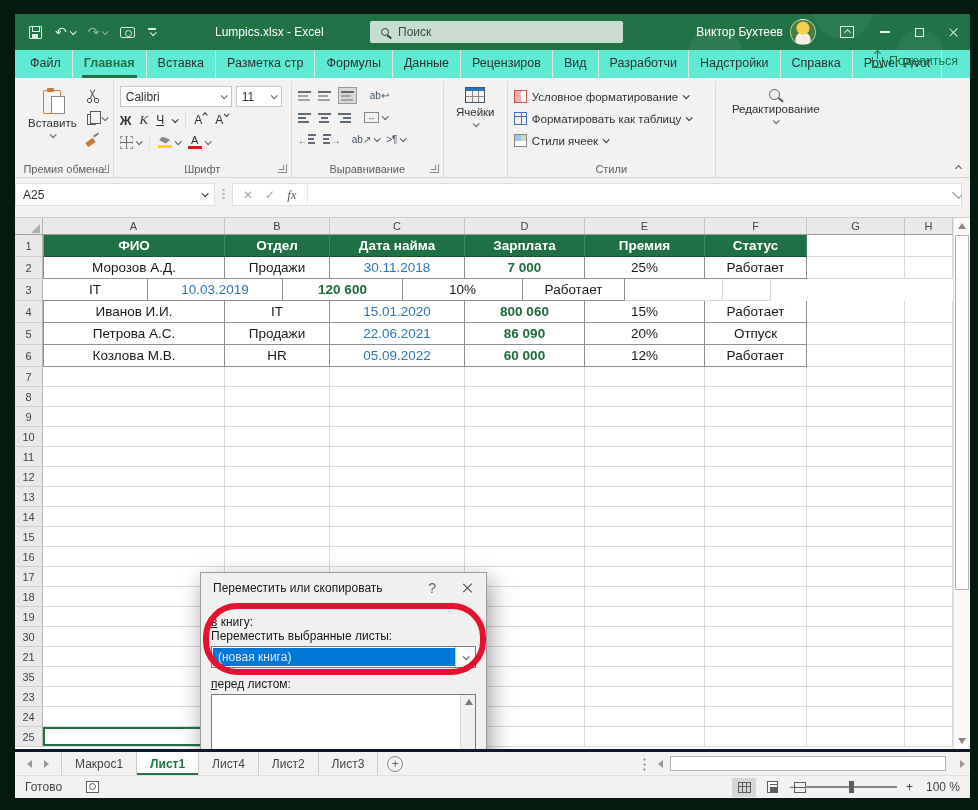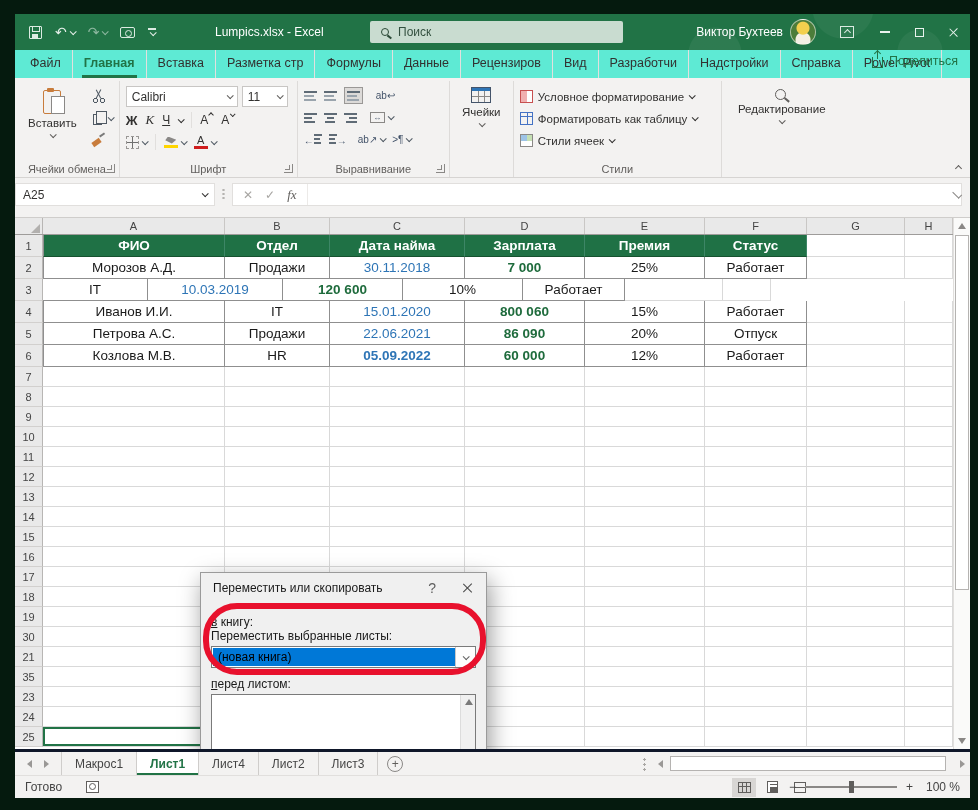--- a/index.html
+++ b/index.html
@@ -62,21 +62,21 @@
 
 
 .ribbon{height:100px;flex:0 0 auto;background:#f3f2f1;display:flex;position:relative;border-bottom:1px solid #d6d4d2;padding-top:3px}
 .rgroup{position:relative;border-right:1px solid #dddbd9;padding:2px 6px 17px;flex:0 0 auto}
 .glabel{position:absolute;bottom:2px;left:0;right:0;text-align:center;font-size:11px;color:#605e5c}
 .dl{position:absolute;right:4px;bottom:4px;width:9px;height:9px;border-right:1px solid #8a8886;border-bottom:1px solid #8a8886}
 .dl::after{content:"";position:absolute;right:2px;bottom:2px;width:4px;height:4px;
   border-right:1.4px solid #8a8886;border-bottom:1.4px solid #8a8886}
 .bigbtn{display:flex;flex-direction:column;align-items:center;gap:3px;padding:4px 7px 0;font-size:11.5px;color:#323130}
 .bigbtn .chv{color:#605e5c;margin-top:1px}
-.grp-inner{display:flex;gap:8px}
+.grp-inner{display:flex;gap:2px}
 .minicol{display:flex;flex-direction:column;gap:6px;padding-top:5px}
 .mini{height:16px;display:flex;align-items:center;gap:3px;color:#505a64}
 .ic-paste{position:relative;width:18px;height:24px;border:1.5px solid #c87c3c;border-radius:2px;background:#f3f2f1;margin-top:3px}
 .ic-paste::before{content:"";position:absolute;top:-3px;left:3px;width:7px;height:4px;background:#c87c3c;border-radius:1px}
 .ic-paste::after{content:"";position:absolute;right:-5px;top:5px;width:12px;height:16px;background:#fff;border:1px solid #8a8886}
 .ic-cut{position:relative;width:14px;height:14px;
   background:radial-gradient(circle at 3.5px 11.5px,transparent 1.4px,#505a64 1.5px 2.6px,transparent 2.8px),
              radial-gradient(circle at 10.5px 11.5px,transparent 1.4px,#505a64 1.5px 2.6px,transparent 2.8px)}
 .ic-cut::before,.ic-cut::after{content:"";position:absolute;top:0;left:6.4px;width:1.4px;height:10px;background:#505a64}
 .ic-cut::before{transform:rotate(28deg)}.ic-cut::after{transform:rotate(-28deg)}
@@ -180,21 +180,21 @@
 .dtitle .t{flex:1}
 .dhelp{color:#5f5f5f;font-size:14px;margin-right:26px}
 .dclose{position:relative;width:12px;height:12px}
 .dclose::before,.dclose::after{content:"";position:absolute;left:5.4px;top:0;width:1.3px;height:12px;background:#444}
 .dclose::before{transform:rotate(45deg)}.dclose::after{transform:rotate(-45deg)}
 .dbody{padding:4px 10px 0}
 .dlabel{line-height:14px}
 .mt8{margin-top:8px}.mt9{margin-top:9px}
 .u{text-decoration:underline}
 .combo{margin-top:3px;height:22px;border:1px solid #7a7a7a;background:#fff;display:flex}
-.combo .val{flex:1;background:#0078d7;color:#000000;display:flex;align-items:center;padding:0 5px;margin:1px 0 1px 1px}
+.combo .val{flex:1;background:#0078d7;color:#e5e5e5;display:flex;align-items:center;padding:0 5px;margin:1px 0 1px 1px}
 .cbtn{width:20px;border-left:1px solid #c8c8c8;display:flex;align-items:center;justify-content:center;background:#fdfdfd;color:#606060}
 .listbox{margin-top:3px;height:92px;border:1px solid #7a7a7a;background:#fff;position:relative}
 .lbscroll{position:absolute;right:0;top:0;bottom:0;width:15px;background:#f0f0f0;border-left:1px solid #dcdcdc}
 .lbscroll .a{position:absolute;left:3.5px;width:0;height:0;border-left:4px solid transparent;border-right:4px solid transparent}
 .lbscroll .a.up{top:4px;border-bottom:6px solid #7a7a7a}
 .ring{position:absolute;left:2px;top:30px;width:283px;height:72px;border:6px solid #e8112d;border-radius:34px;z-index:30;pointer-events:none}
 
 
 .sheetbar{height:26px;flex:0 0 auto;background:#f3f2f1;border-top:3px solid #0f172a;display:flex;align-items:stretch;position:relative}
 .snav{display:flex;align-items:center;gap:12px;padding:0 12px}
@@ -318,21 +318,21 @@
             </span>
           <span class="mini">
               <span class="ic-copy"></span>
               <span class="chv"></span>
             </span>
           <span class="mini">
               <span class="ic-brush"></span>
             </span>
         </div>
       </div>
-      <div class="glabel">Ячейки обмена</div>
+      <div class="glabel">Премия обмена</div>
       <span class="dl"></span>
     </div>
 
     <div class="rgroup" style="width:178px">
       <div class="fontcol" style="width:100%">
         <div style="display:flex;gap:4px">
           <div class="selbox" style="width:112px">
               <span>Calibri</span>
               <span class="chv"></span>
             </div>
@@ -538,21 +538,21 @@
           <div class="cell tcell sal" style="width: 120px;">86 090</div>
           <div class="cell tcell" style="width: 120px;">20%</div>
           <div class="cell tcell" style="width: 102px;">Отпуск</div>
           <div class="cell" style="width: 98px;"></div>
           <div class="cell" style="width: 48px;"></div>
         </div>
         <div class="grow" style="height: 22px;">
           <div class="gut">6</div>
           <div class="cell tcell tfirst" style="width: 182px;">Козлова М.В.</div>
           <div class="cell tcell" style="width: 105px;">HR</div>
-          <div class="cell tcell date" style="width: 135px; font-weight: bold;">05.09.2022</div>
+          <div class="cell tcell date" style="width: 135px;">05.09.2022</div>
           <div class="cell tcell sal" style="width: 120px;">60 000</div>
           <div class="cell tcell" style="width: 120px;">12%</div>
           <div class="cell tcell" style="width: 102px;">Работает</div>
           <div class="cell" style="width: 98px;"></div>
           <div class="cell" style="width: 48px;"></div>
         </div>
         <div class="grow" style="height: 20px;">
           <div class="gut">7</div>
           <div class="cell" style="width: 182px;"></div>
           <div class="cell" style="width: 105px;"></div>

